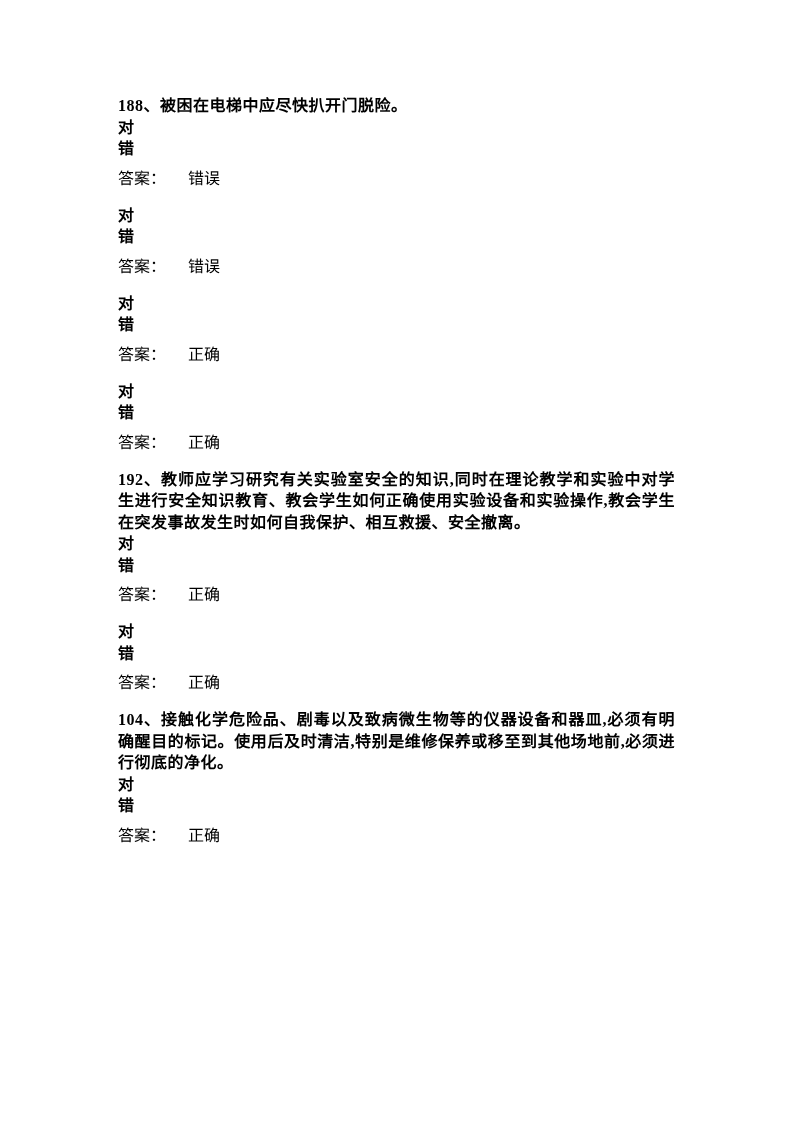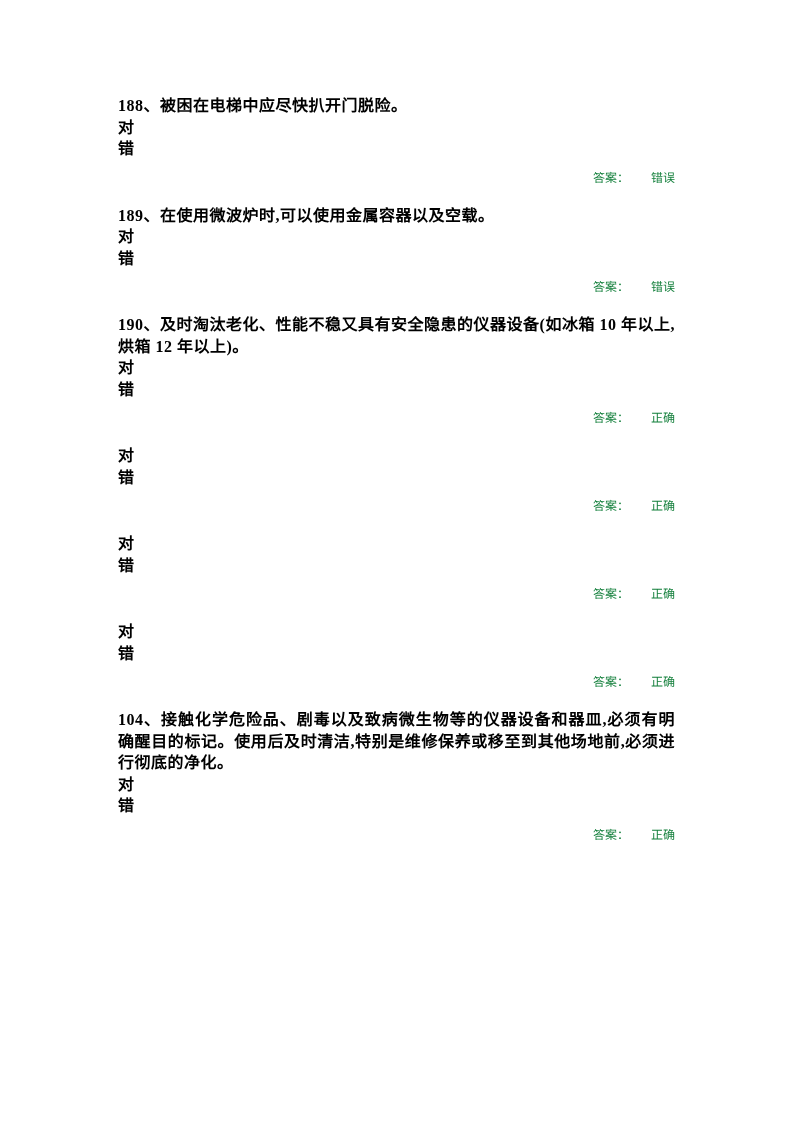--- a/index.html
+++ b/index.html
@@ -37,62 +37,60 @@
     font-weight: bold;
     font-size: 16px;
     line-height: 21.5px;
     letter-spacing: 0.5px;
     color: #000000;
   }
   .ans {
     margin: 8px 0 0 0;
     font-family: "Liberation Serif", "DejaVu Serif", serif;
     font-weight: normal;
-    font-size: 12px;
+    font-size: 16px;
     line-height: 21px;
-    color: #15803d;
-    text-align: right;
+    color: #000000;
   }
   .ans-value {
     margin-left: 22px;
   }
 </style>
 </head>
 <body>
 
 <div class="page">
 
   <section class="qblock">
     <p class="q"><span class="qnum">188、</span><span>被困在电梯中应尽快扒开门脱险。</span></p>
     <p class="opt">对</p>
     <p class="opt">错</p>
     <p class="ans"><span class="ans-label">答案：</span><span class="ans-value">错误</span></p>
   </section>
 
   <section class="qblock">
-    <p class="q"><span class="qnum">189、</span><span>在使用微波炉时,可以使用金属容器以及空载。</span></p>
     <p class="opt">对</p>
     <p class="opt">错</p>
     <p class="ans"><span class="ans-label">答案：</span><span class="ans-value">错误</span></p>
   </section>
 
   <section class="qblock">
-    <p class="q"><span class="qnum">190、</span><span>及时淘汰老化、性能不稳又具有安全隐患的仪器设备(如冰箱 10 年以上,烘箱 12 年以上)。</span></p>
     <p class="opt">对</p>
     <p class="opt">错</p>
     <p class="ans"><span class="ans-label">答案：</span><span class="ans-value">正确</span></p>
   </section>
 
   <section class="qblock">
     <p class="opt">对</p>
     <p class="opt">错</p>
     <p class="ans"><span class="ans-label">答案：</span><span class="ans-value">正确</span></p>
   </section>
 
   <section class="qblock">
+    <p class="q"><span class="qnum">192、</span><span>教师应学习研究有关实验室安全的知识,同时在理论教学和实验中对学生进行安全知识教育、教会学生如何正确使用实验设备和实验操作,教会学生在突发事故发生时如何自我保护、相互救援、安全撤离。</span></p>
     <p class="opt">对</p>
     <p class="opt">错</p>
     <p class="ans"><span class="ans-label">答案：</span><span class="ans-value">正确</span></p>
   </section>
 
   <section class="qblock">
     <p class="opt">对</p>
     <p class="opt">错</p>
     <p class="ans"><span class="ans-label">答案：</span><span class="ans-value">正确</span></p>
   </section>

